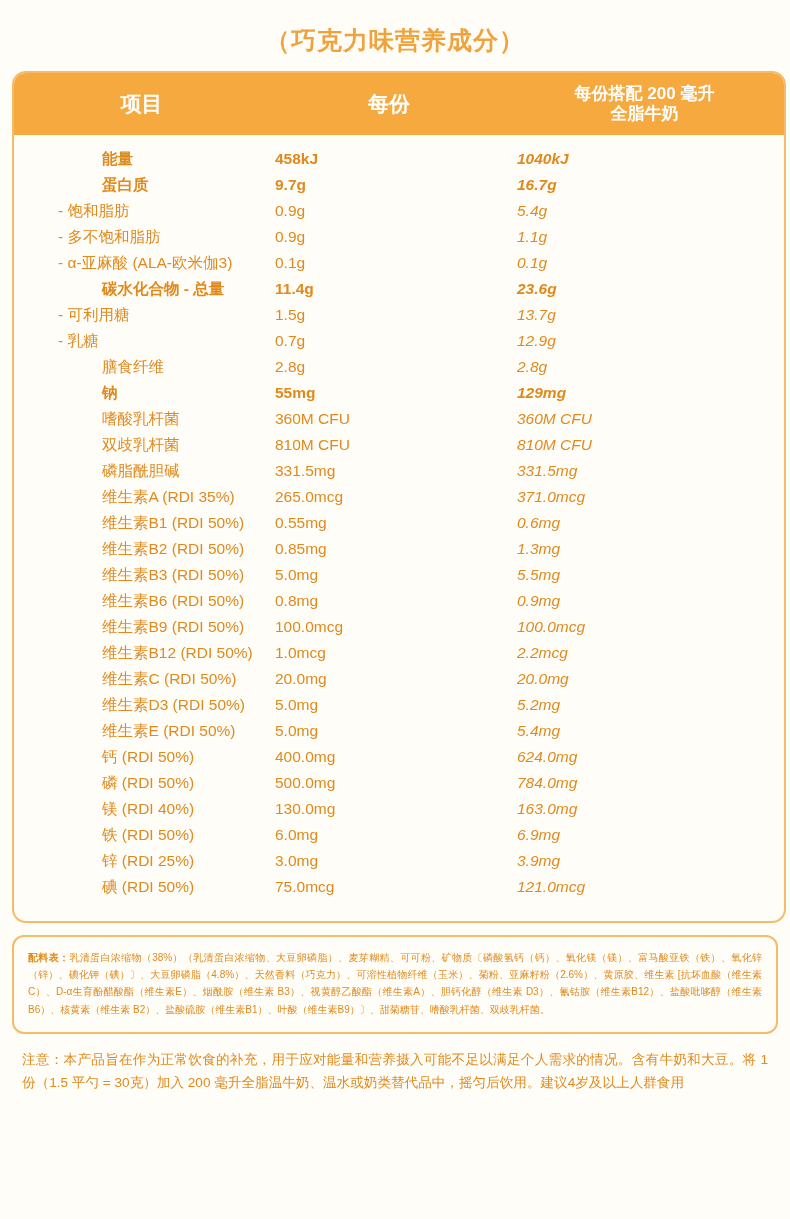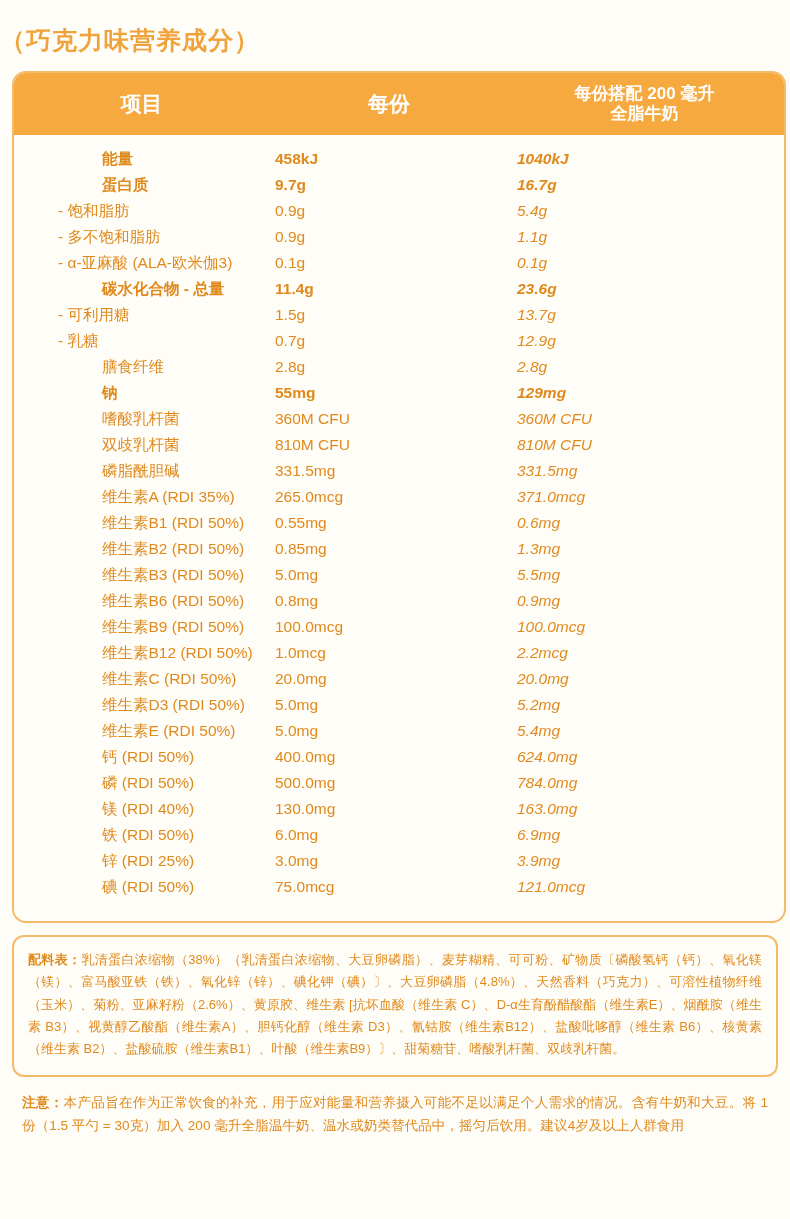--- a/index.html
+++ b/index.html
@@ -11,20 +11,21 @@
   }
   #page {
     position: relative;
     width: 790px; height: 1219px;
     background: #fffdf7;
     overflow: hidden;
   }
 
   
   .title {
+    text-align: center;
     font-size: 25px;
     font-weight: bold;
     color: #f0a33c;
     padding-top: 24px;
     letter-spacing: 1px;
   }
 
   
   .card {
     margin: 14px 4px 0 12px;
@@ -77,35 +78,35 @@
   
   .ing-box {
     margin: 12px 12px 0 12px;
     border: 2px solid #f5bb6a;
     border-radius: 12px;
     padding: 12px 14px 14px 14px;
     background: #fffdf7;
   }
   .ing-text {
     color: #e08a1e;
-    font-size: 13px;
+    font-size: 10px;
     line-height: 1.72;
     text-align: justify;
   }
   .ing-label { font-weight: bold; }
 
   
   .notice {
     margin: 14px 22px 0 22px;
     color: #e08a1e;
     font-size: 13.6px;
     line-height: 1.72;
     text-align: justify;
   }
-  .notice-label { font-weight: bold; margin-top: 28px; }
+  .notice-label { font-weight: normal; margin-top: 28px; }
 </style>
 </head>
 <body>
 
 <div id="page">
 
   <div class="title">（巧克力味营养成分）</div>
 
   <div class="card">
     <div class="thead">

